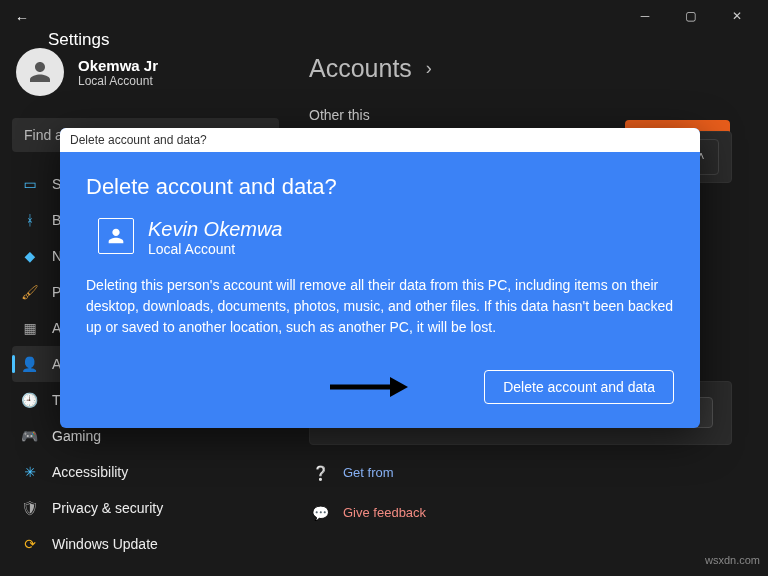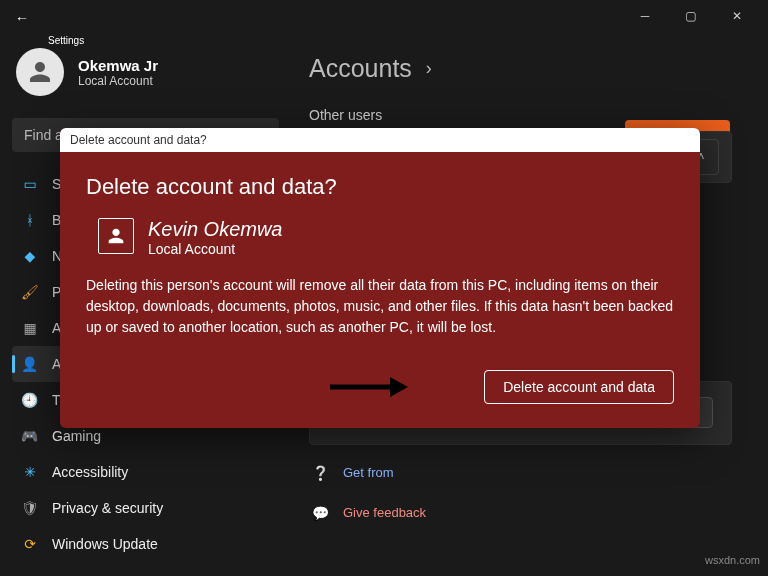--- a/index.html
+++ b/index.html
@@ -1,20 +1,20 @@
 <!DOCTYPE html>
 <html><head>
 <meta charset="utf-8">
 <style>
 * { margin: 0; padding: 0; box-sizing: border-box; font-family: "Segoe UI", sans-serif; }
 body { width: 768px; height: 576px; background: #1a1a1a; color: #fff; overflow: hidden; position: relative; }
 
 .titlebar { height: 32px; display: flex; align-items: center; padding: 0 8px; }
 .titlebar .back { width: 28px; text-align: center; color: #fff; font-size: 14px; }
-.titlebar .title { margin-left: 12px; font-size: 10px; flex: 1; margin-top: 48px; }
+.titlebar .title { margin-left: 12px; font-size: 17px; flex: 1; margin-top: 48px; }
 .titlebar .wbtn { width: 46px; height: 32px; display: flex; align-items: center; justify-content: center; color: #ccc; font-size: 12px; }
 
 .content { display: flex; height: calc(100% - 32px); }
 .sidebar { width: 285px; padding: 12px 6px 0 12px; }
 .profile { display: flex; align-items: center; gap: 14px; margin-bottom: 18px; padding: 4px; }
 .avatar { width: 48px; height: 48px; border-radius: 50%; background: #e6e6e6; display: flex; align-items: center; justify-content: center; }
 .avatar svg { width: 30px; height: 30px; fill: #555; }
 .profile .name { font-size: 15px; font-weight: 600; }
 .profile .sub { font-size: 12px; color: #ccc; }
 .search { width: 100%; height: 34px; background: #2d2d2d; border: none; border-radius: 4px; padding: 0 12px; color: #fff; font-size: 14px; }
@@ -35,21 +35,21 @@
 .orange-stub { position: absolute; right: 38px; top: 120px; width: 105px; height: 30px; background: #e85d1b; border-radius: 4px; }
 .card { background: #2b2b2b; border: 1px solid #333; border-radius: 4px; padding: 14px 18px; margin-bottom: 8px; display: flex; align-items: center; gap: 14px; position: relative; }
 .chev-panel { width: 36px; height: 36px; border: 1px solid #444; border-radius: 4px; display: flex; align-items: center; justify-content: center; position: absolute; right: 12px; color: #ccc; font-size: 12px; }
 .spacer-card { height: 52px; }
 .kiosk-card { display: flex; align-items: center; gap: 14px; font-size: 12px; color: #ccc; }
 .kiosk-card .txt { flex: 1; line-height: 1.4; }
 .kiosk-card .btn { background: #373737; border: 1px solid #555; color: #fff; padding: 7px 14px; border-radius: 4px; font-size: 13px; }
 .link-row { display: flex; align-items: center; gap: 14px; font-size: 13px; color: #8ab4f8; padding: 12px 4px; }
 .link-row.fb { color: #f28b82; }
 
-.dialog { position: absolute; left: 60px; top: 128px; width: 640px; background: #7f1d1d; color: #fff; border-radius: 6px; box-shadow: 0 10px 40px rgba(0,0,0,.6); z-index: 50; }
+.dialog { position: absolute; left: 60px; top: 128px; width: 640px; background: #3b82f6; color: #fff; border-radius: 6px; box-shadow: 0 10px 40px rgba(0,0,0,.6); z-index: 50; }
 .dialog-title-bar { background: #fff; color: #333; font-size: 12px; padding: 5px 10px; border-radius: 6px 6px 0 0; }
 .dialog-body { padding: 22px 26px 24px; }
 .dialog-h { font-size: 22px; font-weight: 400; margin-bottom: 18px; }
 .dialog-user { display: flex; gap: 14px; margin-left: 12px; margin-bottom: 18px; }
 .dialog-user .uicon { width: 36px; height: 36px; border: 1.5px solid #fff; border-radius: 2px; display: flex; align-items: center; justify-content: center; }
 .dialog-user .uicon svg { width: 22px; height: 22px; fill: #fff; }
 .dialog-user .uname { font-size: 20px; font-style: italic; }
 .dialog-user .utype { font-size: 14px; }
 .dialog-msg { font-size: 14px; line-height: 1.5; margin-bottom: 32px; }
 .dialog-actions { display: flex; justify-content: flex-end; gap: 14px; align-items: center; }
@@ -131,21 +131,21 @@
           <span>Windows Update</span>
         </div>
     </div>
   </div>
 
   <div class="main">
     <div class="breadcrumb">
       <span class="parent">Accounts</span>
       <span class="chev">›</span>
     </div>
-    <div class="section-label">Other users</div>
+    <div class="section-label">Other this</div>
     <div class="orange-stub"></div>
     <div class="card spacer-card">
       <div class="chev-panel">˄</div>
     </div>
     <div style="height:190px"></div>
     <div class="card kiosk-card">
       <span class="ico" style="color:#bbb;font-size:18px">▯</span>
       <div class="txt">Turn this device into a kiosk to use as a digital sign, interactive display, or other things</div>
       <button class="btn">Get started</button>
     </div>

